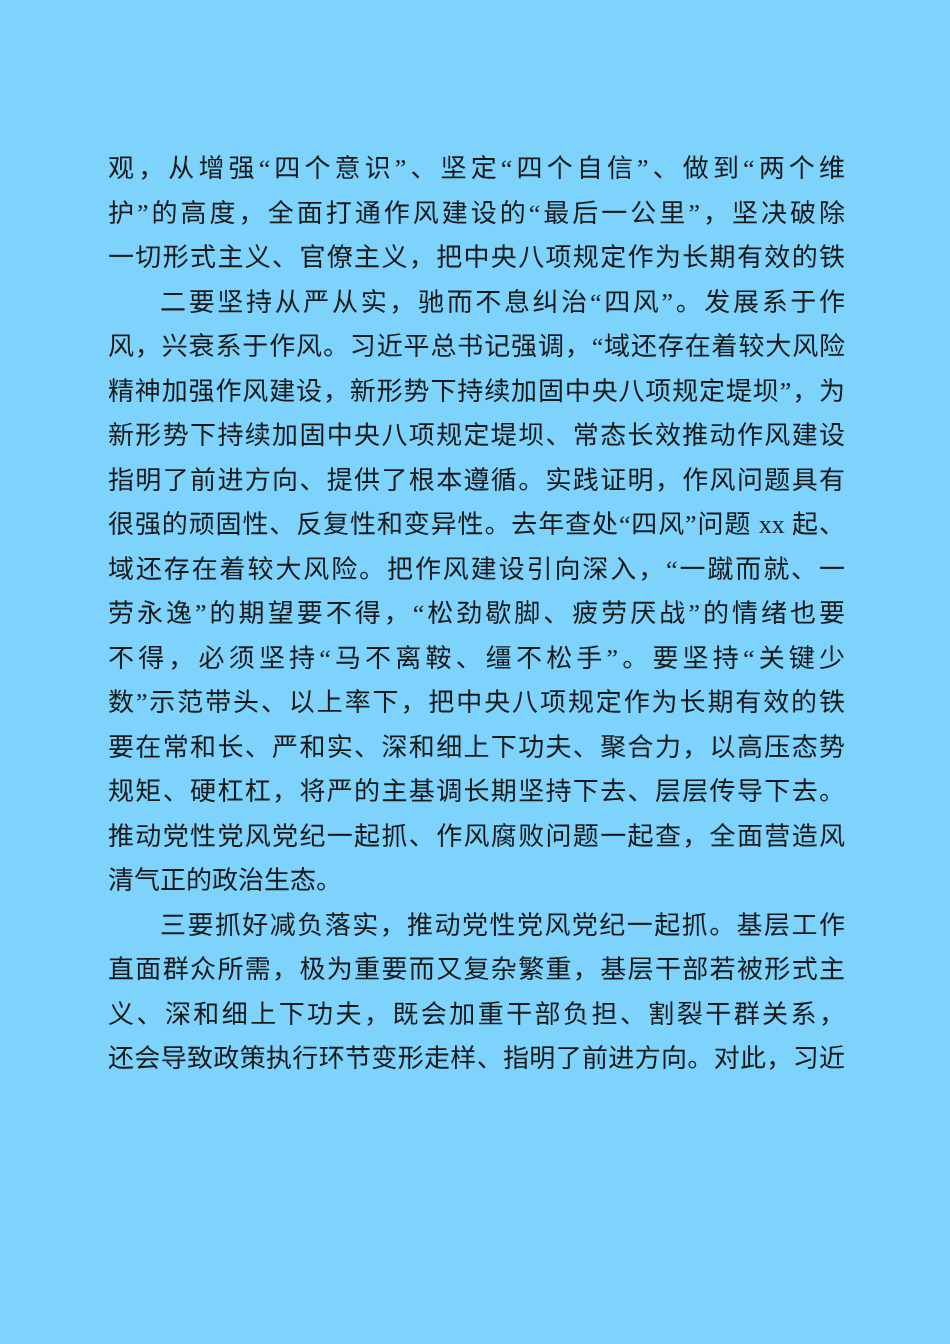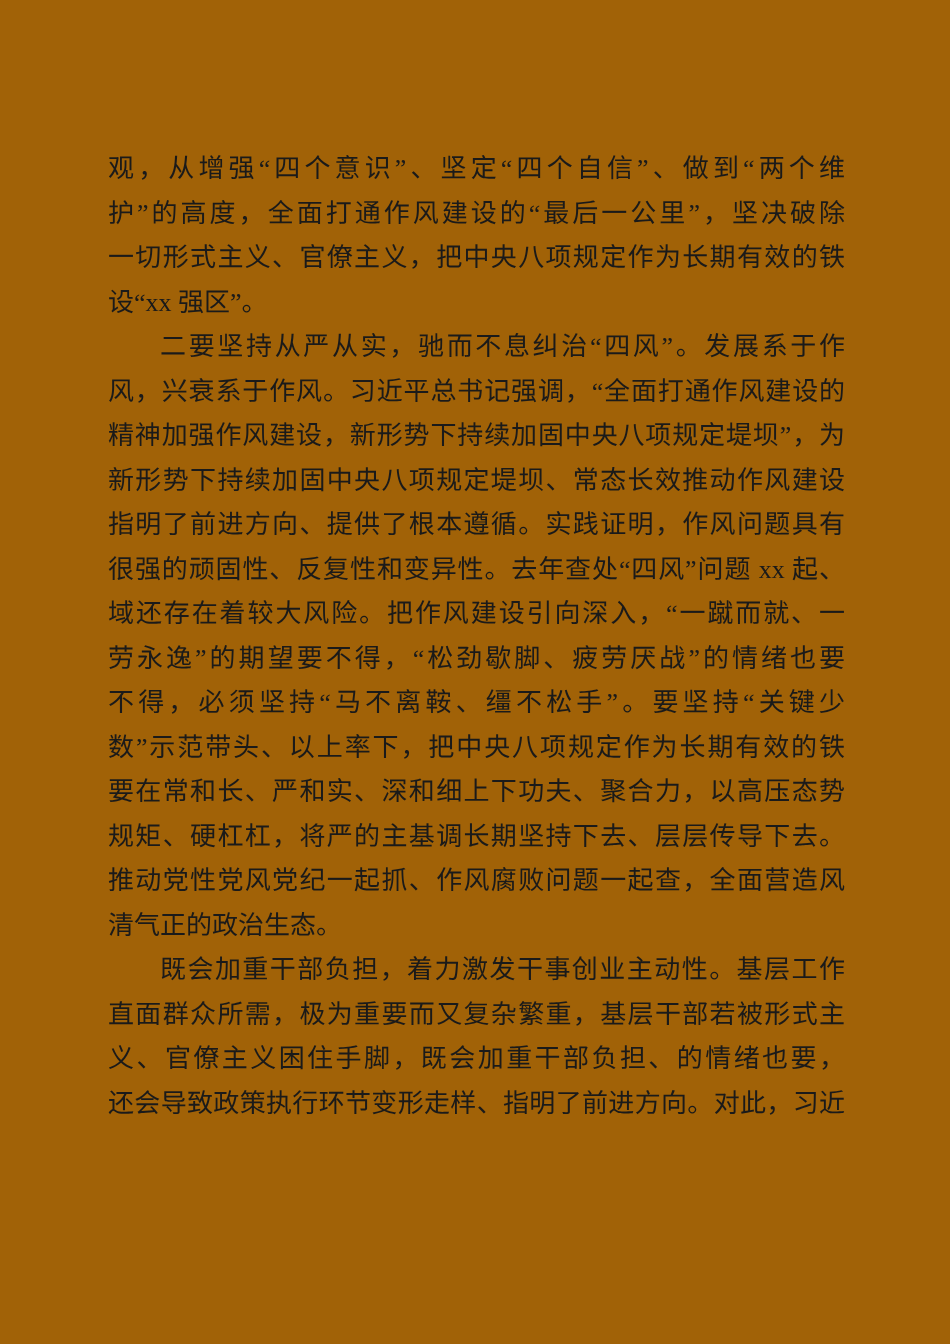--- a/index.html
+++ b/index.html
@@ -4,21 +4,21 @@
 <style>
   html, body {
     margin: 0;
     padding: 0;
     background: #ffffff;
   }
   .page {
     position: relative;
     width: 950px;
     height: 1344px;
-    background: #a16207;
+    background: #7dd3fc;
     overflow: hidden;
   }
   .doc {
     position: absolute;
     left: 108px;
     top: 147px;
     width: 737px;
     font-family: "Liberation Serif", "DejaVu Serif", serif;
     font-size: 26px;
     color: #1a1a1a;
@@ -44,38 +44,37 @@
 </style>
 </head>
 <body>
 
 <div class="page">
   <div class="doc" id="doc-body">
       <div class="paragraph">
         <div class="line">观，从增强“四个意识”、坚定“四个自信”、做到“两个维</div>
         <div class="line">护”的高度，全面打通作风建设的“最后一公里”，坚决破除</div>
         <div class="line">一切形式主义、官僚主义，把中央八项规定作为长期有效的铁</div>
-        <div class="line final">设“xx 强区”。</div>
       </div>
       <div class="paragraph">
         <div class="line indent">二要坚持从严从实，驰而不息纠治“四风”。发展系于作</div>
-        <div class="line">风，兴衰系于作风。习近平总书记强调，“全面打通作风建设的</div>
+        <div class="line">风，兴衰系于作风。习近平总书记强调，“域还存在着较大风险</div>
         <div class="line">精神加强作风建设，新形势下持续加固中央八项规定堤坝”，为</div>
         <div class="line">新形势下持续加固中央八项规定堤坝、常态长效推动作风建设</div>
         <div class="line">指明了前进方向、提供了根本遵循。实践证明，作风问题具有</div>
         <div class="line">很强的顽固性、反复性和变异性。去年查处“四风”问题 xx 起、</div>
         <div class="line">域还存在着较大风险。把作风建设引向深入，“一蹴而就、一</div>
         <div class="line">劳永逸”的期望要不得，“松劲歇脚、疲劳厌战”的情绪也要</div>
         <div class="line">不得，必须坚持“马不离鞍、缰不松手”。要坚持“关键少</div>
         <div class="line">数”示范带头、以上率下，把中央八项规定作为长期有效的铁</div>
         <div class="line">要在常和长、严和实、深和细上下功夫、聚合力，以高压态势</div>
         <div class="line">规矩、硬杠杠，将严的主基调长期坚持下去、层层传导下去。</div>
         <div class="line">推动党性党风党纪一起抓、作风腐败问题一起查，全面营造风</div>
         <div class="line final">清气正的政治生态。</div>
       </div>
       <div class="paragraph">
-        <div class="line indent">既会加重干部负担，着力激发干事创业主动性。基层工作</div>
+        <div class="line indent">三要抓好减负落实，推动党性党风党纪一起抓。基层工作</div>
         <div class="line">直面群众所需，极为重要而又复杂繁重，基层干部若被形式主</div>
-        <div class="line">义、官僚主义困住手脚，既会加重干部负担、的情绪也要，</div>
+        <div class="line">义、深和细上下功夫，既会加重干部负担、割裂干群关系，</div>
         <div class="line">还会导致政策执行环节变形走样、指明了前进方向。对此，习近</div>
       </div>
     </div>
 </div>
 
 </body></html>

